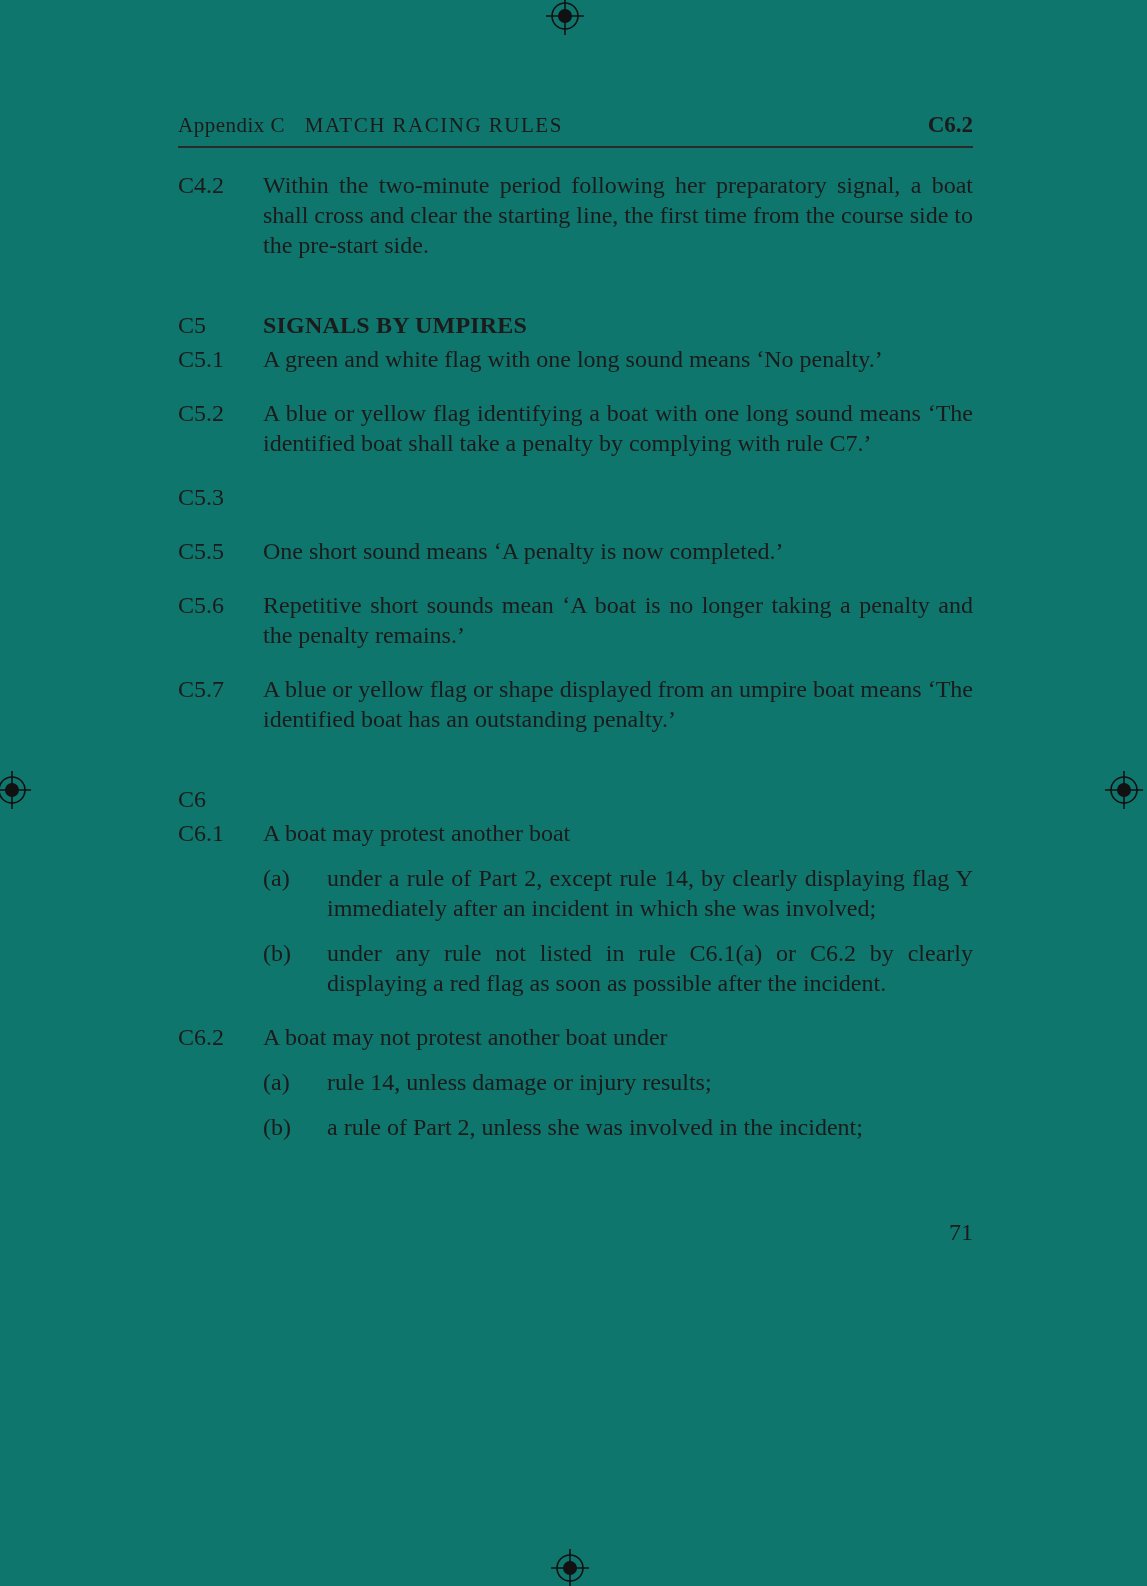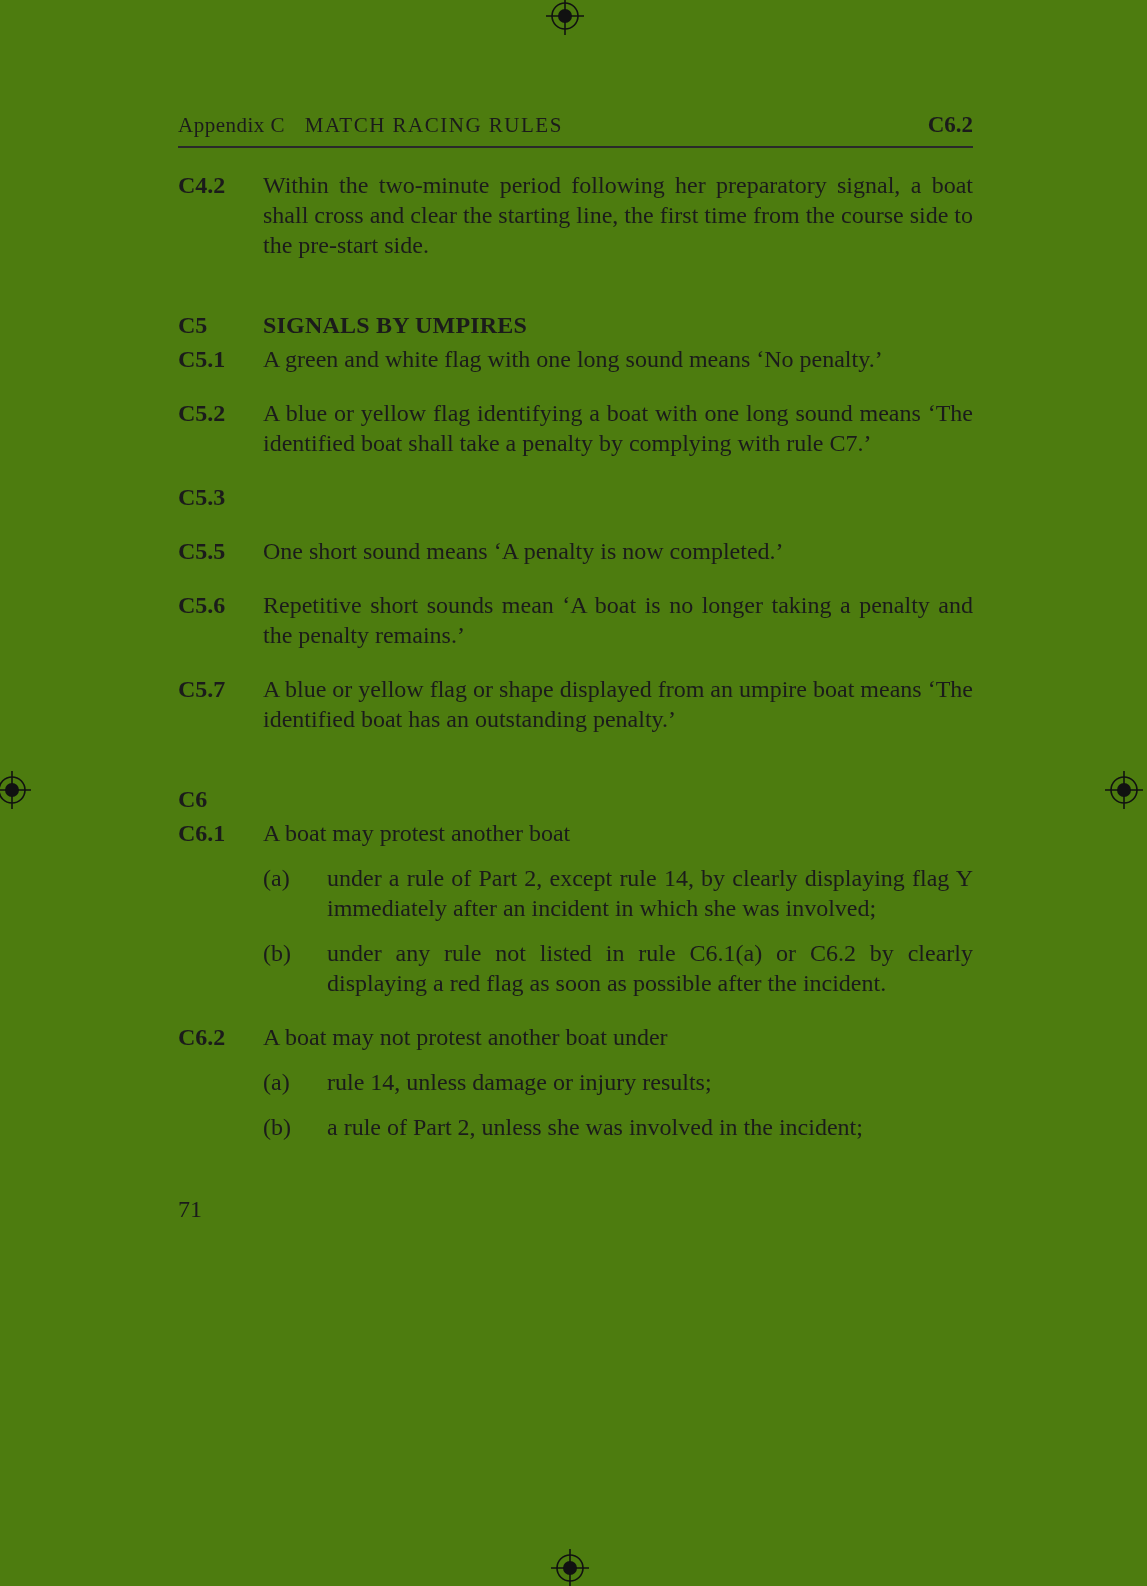--- a/index.html
+++ b/index.html
@@ -12,21 +12,21 @@
     height: 1586px;
     position: relative;
     overflow: hidden;
     font-family: "Liberation Serif", "DejaVu Serif", serif;
     color: #1b1b1b;
   }
   .page {
     position: relative;
     width: 1147px;
     height: 1586px;
-    background: #4d7c0f;
+    background: #0f766e;
   }
   .regmark {
     position: absolute;
     width: 40px;
     height: 40px;
   }
   .rm-top    { left: 545px; top: -4px; }
   .rm-left   { left: -8px;  top: 770px; }
   .rm-right  { left: 1104px; top: 770px; }
   .rm-bottom { left: 550px; top: 1548px; }
@@ -53,21 +53,21 @@
   .header .appendix-title { letter-spacing: 1.5px; }
   .header .corner-ref { font-weight: bold; font-size: 23px; }
 
   .block {
     display: flex;
     font-size: 24px;
     line-height: 30px;
   }
   .block .num {
     flex: 0 0 85px;
-    font-weight: bold;
+    font-weight: normal;
   }
   .block .text { flex: 1; }
   .just { text-align: justify; }
   .heading-text { font-weight: bold; letter-spacing: 0.2px; }
 
   .subitem {
     display: flex;
     margin-left: 85px;
     font-size: 24px;
     line-height: 30px;
@@ -75,21 +75,22 @@
   .subitem .sublabel { flex: 0 0 64px; }
   .subitem .text { flex: 1; }
 
   .mt-first     { margin-top: 22px; }
   .mt-head      { margin-top: 50px; }
   .mt-afterhead { margin-top: 4px; }
   .mt-para      { margin-top: 24px; }
   .mt-sub       { margin-top: 15px; }
 
   .pagenum {
-    margin-top: 52px;
+    margin-top: 75px;
+    text-align: right;
     font-size: 24px;
     line-height: 30px;
     font-family: Liberation Serif, serif;
   }
 </style>
 </head>
 <body>
 
 <div class="page">
 

